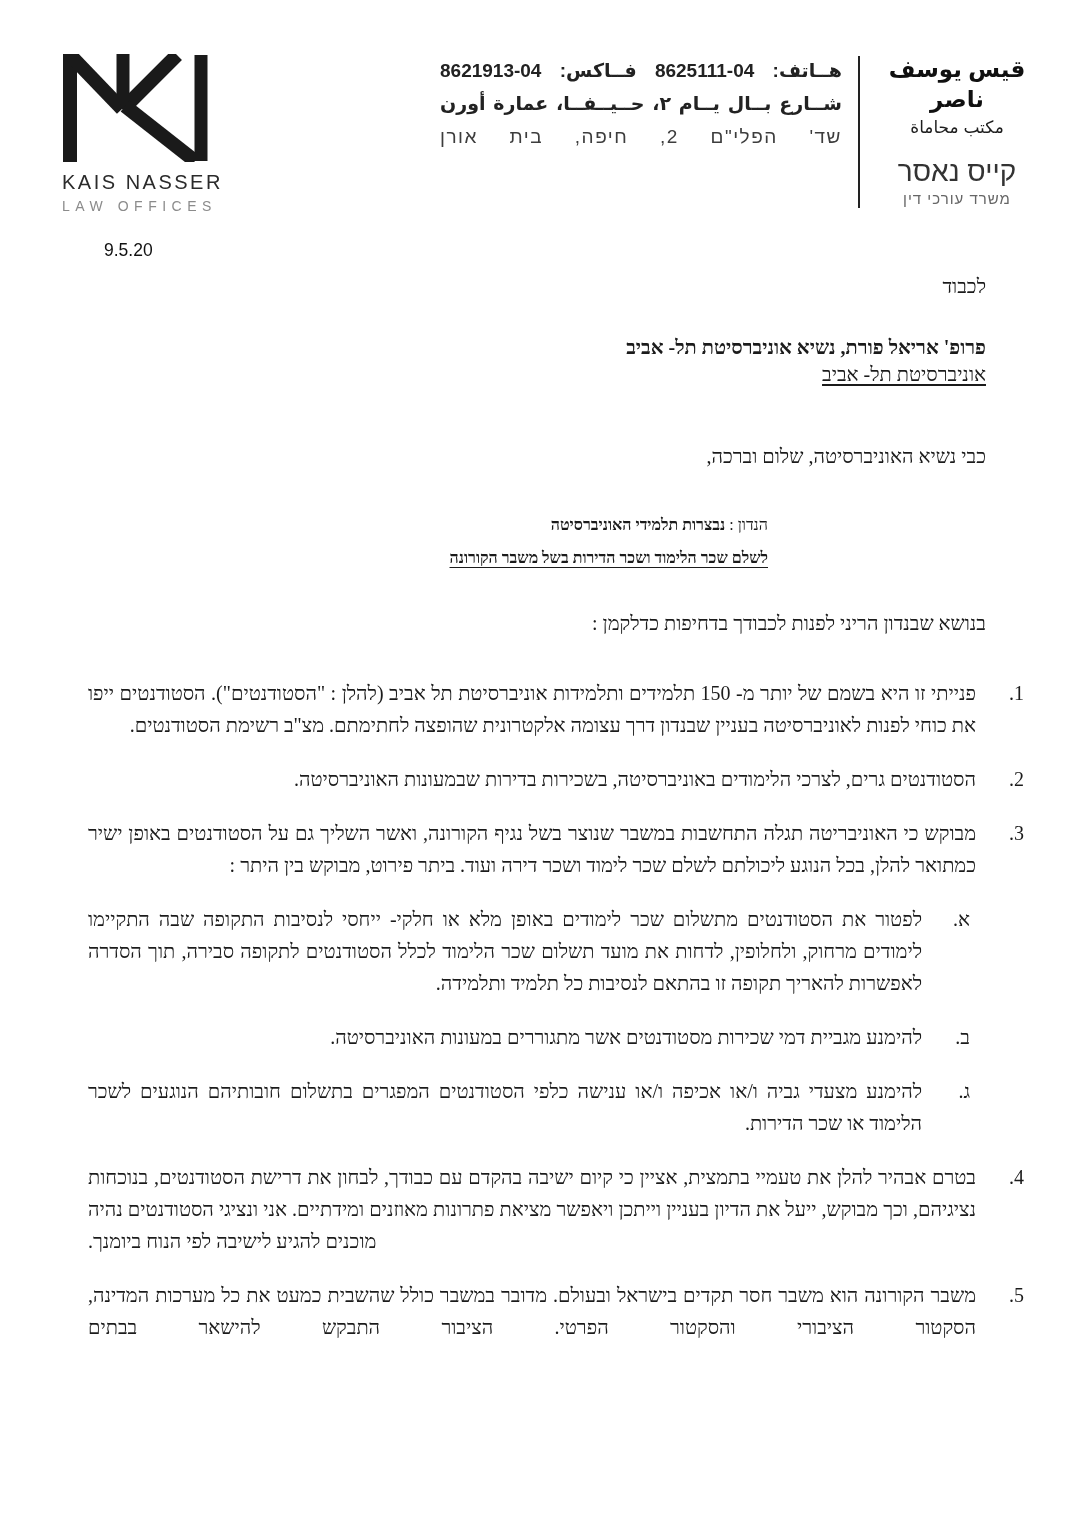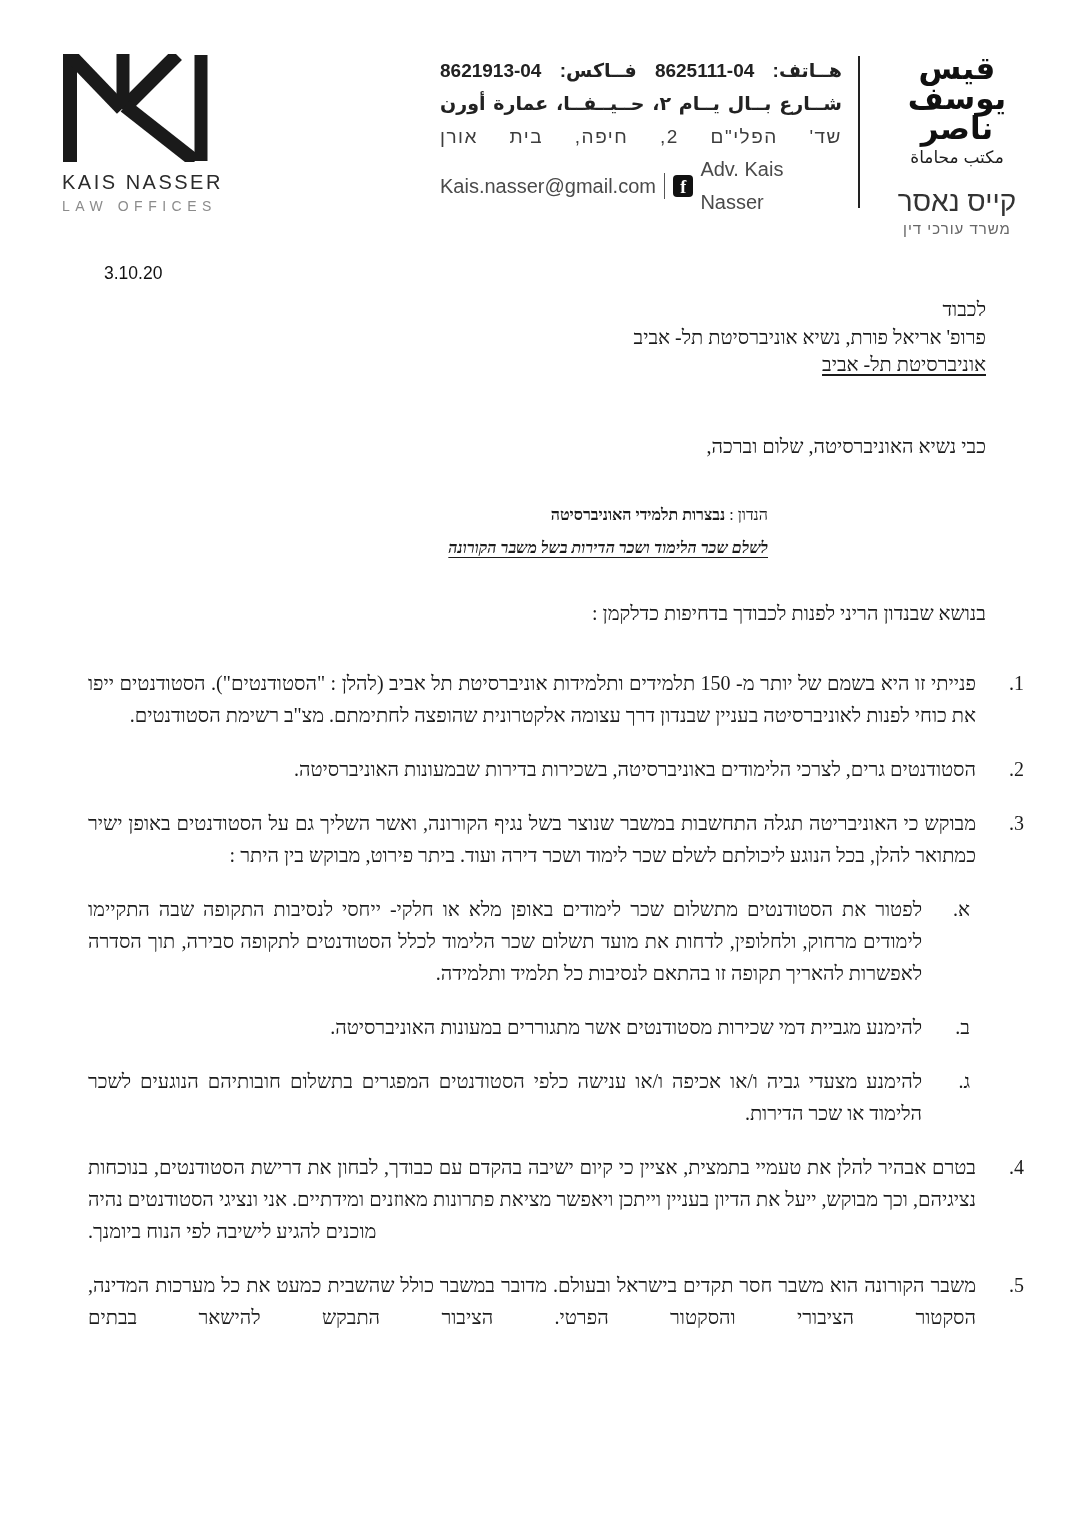--- a/index.html
+++ b/index.html
@@ -28,37 +28,37 @@
   .c-email-row .vbar{width:1px;height:26px;background:#555;margin:0 8px;}
   .fb-wrap{display:flex;align-items:center;gap:7px;}
   .fb-icon{width:22px;height:22px;background:#111;border-radius:4px;color:#fff;
     font-family:"Liberation Serif",serif;font-weight:bold;font-size:18px;
     display:flex;align-items:flex-end;justify-content:center;line-height:20px;}
 
   .head-divider{width:2px;height:152px;background:#222;margin:2px 12px 0 16px;flex:0 0 auto;}
 
   .firm-col{width:170px;margin-right:32px;flex:0 0 auto;text-align:center;direction:rtl;
     font-family:"Liberation Sans","DejaVu Sans",sans-serif;}
-  .firm-ar-name{font-size:31px;font-weight:bold;color:#101010;line-height:30px;}
+  .firm-ar-name{font-size:23px;font-weight:bold;color:#101010;line-height:30px;}
   .firm-ar-type{font-size:17px;color:#1d1d1d;line-height:27px;}
   .firm-he-name{font-size:28px;color:#333;margin-top:14px;line-height:33px;}
   .firm-he-type{font-size:15px;color:#666;letter-spacing:1px;margin-top:2px;}
 
   
   .date{margin:26px 0 0 104px;font-family:"Liberation Sans","DejaVu Sans",sans-serif;
     font-size:17.5px;color:#111;}
   .letter{direction:rtl;padding:0 88px;}
   .addressee{margin-top:12px;font-size:20px;line-height:27.5px;text-align:right;}
-  .addr-name{font-weight:normal;}
+  .addr-name{font-weight:bold;margin-top:33px;}
   .addr-org{text-decoration:underline;text-underline-offset:3px;}
   .greeting{margin-top:56px;font-size:20px;text-align:right;}
   .subject{margin-top:40px;margin-left:0;margin-right:218px;font-size:16px;
     line-height:33px;}
   .subject .bold{font-weight:bold;}
-  .subject-line2{font-weight:bold;text-decoration:underline;text-underline-offset:4px;font-style:italic;}
+  .subject-line2{font-weight:bold;text-decoration:underline;text-underline-offset:4px;}
   .intro{margin-top:38px;font-size:20px;text-align:right;}
   .list{margin-top:42px;}
   .row{display:flex;margin-bottom:22px;font-size:20px;line-height:32px;margin-right:-38px;}
   .row.sub{margin-right:16px;}
   .row .marker{flex:0 0 32px;margin-left:16px;text-align:right;white-space:nowrap;}
   .row .text{flex:1;text-align:justify;text-align-last:right;}
   .row.last-left .text{text-align-last:left;}
   .row.last-just .text{text-align-last:justify;}
 </style>
 </head>
@@ -78,41 +78,33 @@
       </g>
     </svg>
     <div class="logo-name">KAIS NASSER</div>
     <div class="logo-sub">LAW OFFICES</div>
   </div>
 
   <div class="contact-col">
     <div class="c-line c-ar">هــاتف: 04-8625111 فــاكس: 04-8621913</div>
     <div class="c-line c-ar">شــارع بــال يــام ٢، حــيــفــا، عمارة أورن</div>
     <div class="c-line c-he c-addr">שד' הפלי"ם 2, חיפה, בית אורן</div>
-    <div class="c-email-row">
-      <span>Kais.nasser@gmail.com</span>
-      <span class="vbar"></span>
-      <span class="fb-wrap">
-        <span class="fb-icon">f</span>
-        <span>Adv. Kais Nasser</span>
-      </span>
-    </div>
   </div>
 
   <div class="head-divider"></div>
 
   <div class="firm-col">
     <div class="firm-ar-name">قيس يوسف ناصر</div>
     <div class="firm-ar-type">مكتب محاماة</div>
     <div class="firm-he-name">קייס נאסר</div>
     <div class="firm-he-type">משרד עורכי דין</div>
   </div>
 </div>
 
-<div class="date">3.10.20</div>
+<div class="date">9.5.20</div>
 
 <div class="letter">
 
   <div class="addressee">
     <div>לכבוד</div>
     <div class="addr-name">פרופ' אריאל פורת, נשיא אוניברסיטת תל- אביב</div>
     <div><span class="addr-org">אוניברסיטת תל- אביב</span></div>
   </div>
 
   <div class="greeting">כבי נשיא האוניברסיטה, שלום וברכה,</div>

